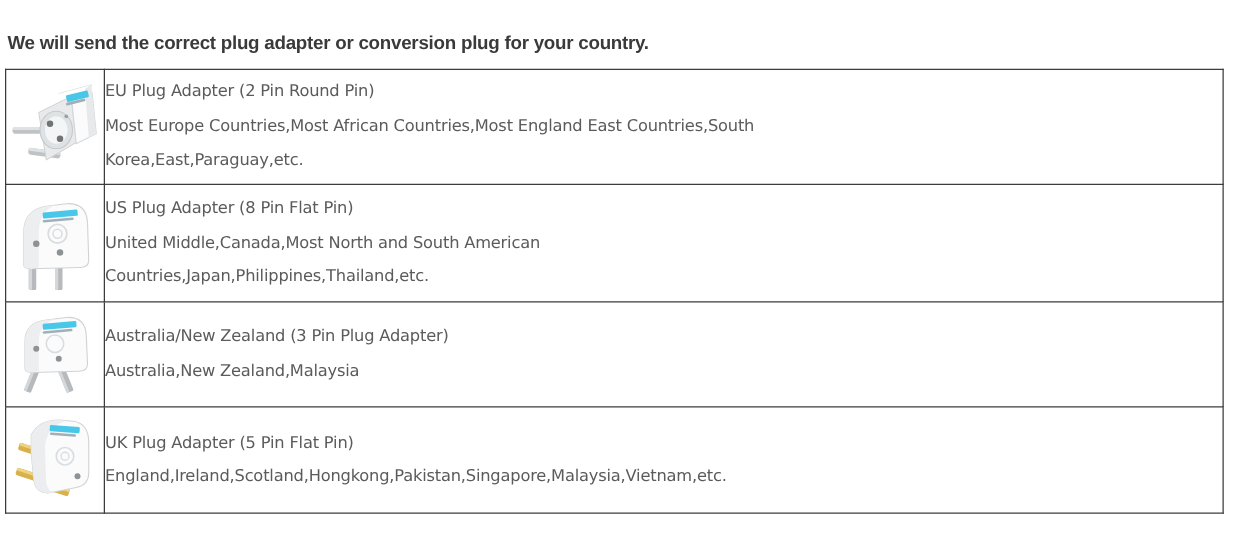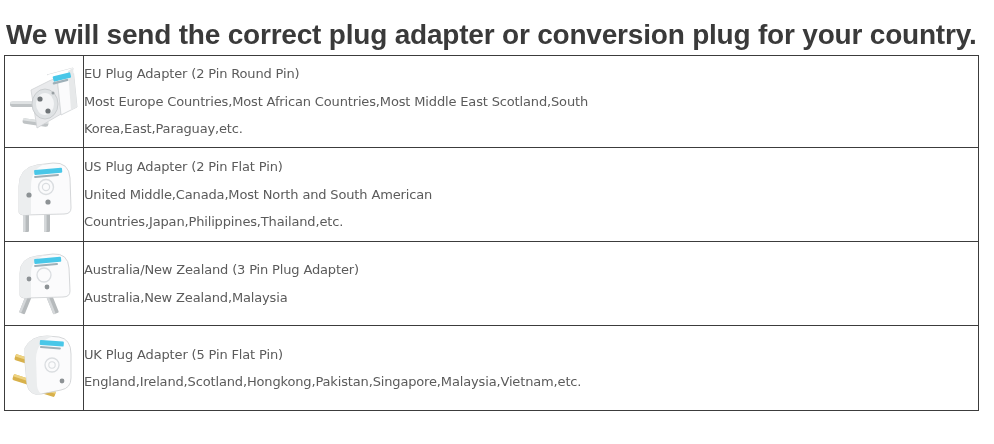--- a/index.html
+++ b/index.html
@@ -21,21 +21,21 @@
     background: #ffffff;
   }
 
   
   .heading {
     position: absolute;
     left: 6px;
     top: 22px;
     font-family: "Liberation Sans", sans-serif;
     font-weight: bold;
-    font-size: 28px;
+    font-size: 15px;
     line-height: 25px;
     letter-spacing: -0.2px;
     color: #3a3a3a;
     white-space: nowrap;
   }
 
   
   .plug-table {
     position: absolute;
     left: 4px;
@@ -116,21 +116,21 @@
 
               <rect x="45.5" y="16.5" width="18" height="5.5" rx="1" fill="#49c7e8" transform="rotate(-14 45.5 16.5)"></rect>
               <rect x="45.5" y="22.5" width="16" height="2.2" rx="1" fill="#9fb0b8" transform="rotate(-14 45.5 22.5)"></rect>
 
               <circle cx="46" cy="33" r="1.5" fill="#9aa0a3"></circle>
             </g>
           </svg>
         </td>
         <td class="txt-cell">
           <span class="line">EU Plug Adapter (2 Pin Round Pin)</span>
-          <span class="line">Most Europe Countries,Most African Countries,Most Middle East Scotland,South</span>
+          <span class="line">Most Europe Countries,Most African Countries,Most England East Countries,South</span>
           <span class="line">Korea,East,Paraguay,etc.</span>
         </td>
       </tr>
 
       <tr class="row-2">
         <td class="img-cell">
           <svg class="plug-art" width="74" height="86" viewBox="0 0 74 86">
 
             <g>
               <rect x="16" y="58" width="6" height="22" rx="1.2" fill="#b6babc"></rect>
@@ -147,21 +147,21 @@
               <rect x="27" y="24" width="25" height="2" rx="1" fill="#9fb0b8" transform="rotate(-5 27 24)"></rect>
 
               <circle cx="39" cy="35" r="7.5" fill="none" stroke="#dadde0" stroke-width="1.4"></circle>
               <circle cx="39" cy="35" r="3.6" fill="none" stroke="#dadde0" stroke-width="1.2"></circle>
               <circle cx="22" cy="43" r="2.6" fill="#8d9295"></circle>
               <circle cx="41" cy="50" r="2.6" fill="#8d9295"></circle>
             </g>
           </svg>
         </td>
         <td class="txt-cell">
-          <span class="line">US Plug Adapter (2 Pin Flat Pin)</span>
+          <span class="line">US Plug Adapter (8 Pin Flat Pin)</span>
           <span class="line">United Middle,Canada,Most North and South American</span>
           <span class="line">Countries,Japan,Philippines,Thailand,etc.</span>
         </td>
       </tr>
 
       <tr class="row-3">
         <td class="img-cell">
           <svg class="plug-art" width="74" height="78" viewBox="0 0 74 78">
 
             <g>

